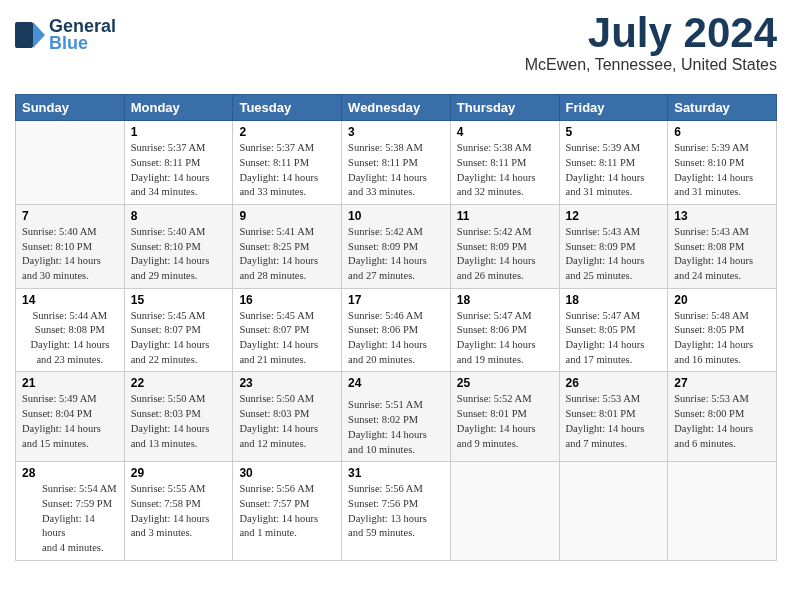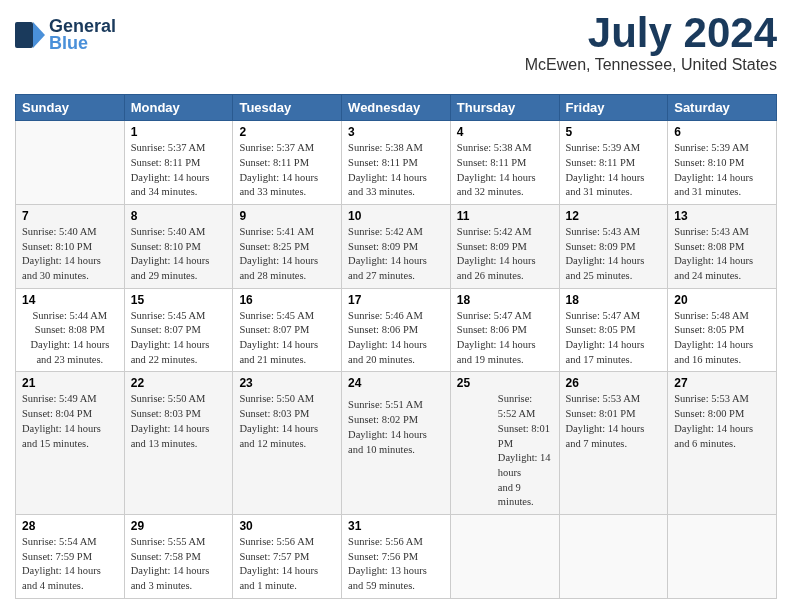--- a/index.html
+++ b/index.html
@@ -289,21 +289,21 @@
         </td>
         <td>
           <div class="day-number">24</div>
           <div class="day-info" style="white-space: pre-line; margin-top: 8px;">Sunrise: 5:51 AM
 Sunset: 8:02 PM
 Daylight: 14 hours
 and 10 minutes.</div>
         </td>
         <td>
           <div class="day-number">25</div>
-          <div class="day-info" style="white-space: pre-line; margin-left: 41px;">Sunrise: 5:52 AM
+          <div class="day-info" style="white-space: pre-line;">Sunrise: 5:52 AM
 Sunset: 8:01 PM
 Daylight: 14 hours
 and 9 minutes.</div>
         </td>
         <td>
           <div class="day-number">26</div>
           <div class="day-info" style="white-space: pre-line;">Sunrise: 5:53 AM
 Sunset: 8:01 PM
 Daylight: 14 hours
 and 7 minutes.</div>
@@ -312,21 +312,21 @@
           <div class="day-number">27</div>
           <div class="day-info" style="white-space: pre-line;">Sunrise: 5:53 AM
 Sunset: 8:00 PM
 Daylight: 14 hours
 and 6 minutes.</div>
         </td>
       </tr>
       <tr>
         <td>
           <div class="day-number">28</div>
-          <div class="day-info" style="white-space: pre-line;">Sunrise: 5:54 AM
+          <div class="day-info" style="white-space: pre-line; margin-left: 20px;">Sunrise: 5:54 AM
 Sunset: 7:59 PM
 Daylight: 14 hours
 and 4 minutes.</div>
         </td>
         <td>
           <div class="day-number">29</div>
           <div class="day-info" style="white-space: pre-line;">Sunrise: 5:55 AM
 Sunset: 7:58 PM
 Daylight: 14 hours
 and 3 minutes.</div>

